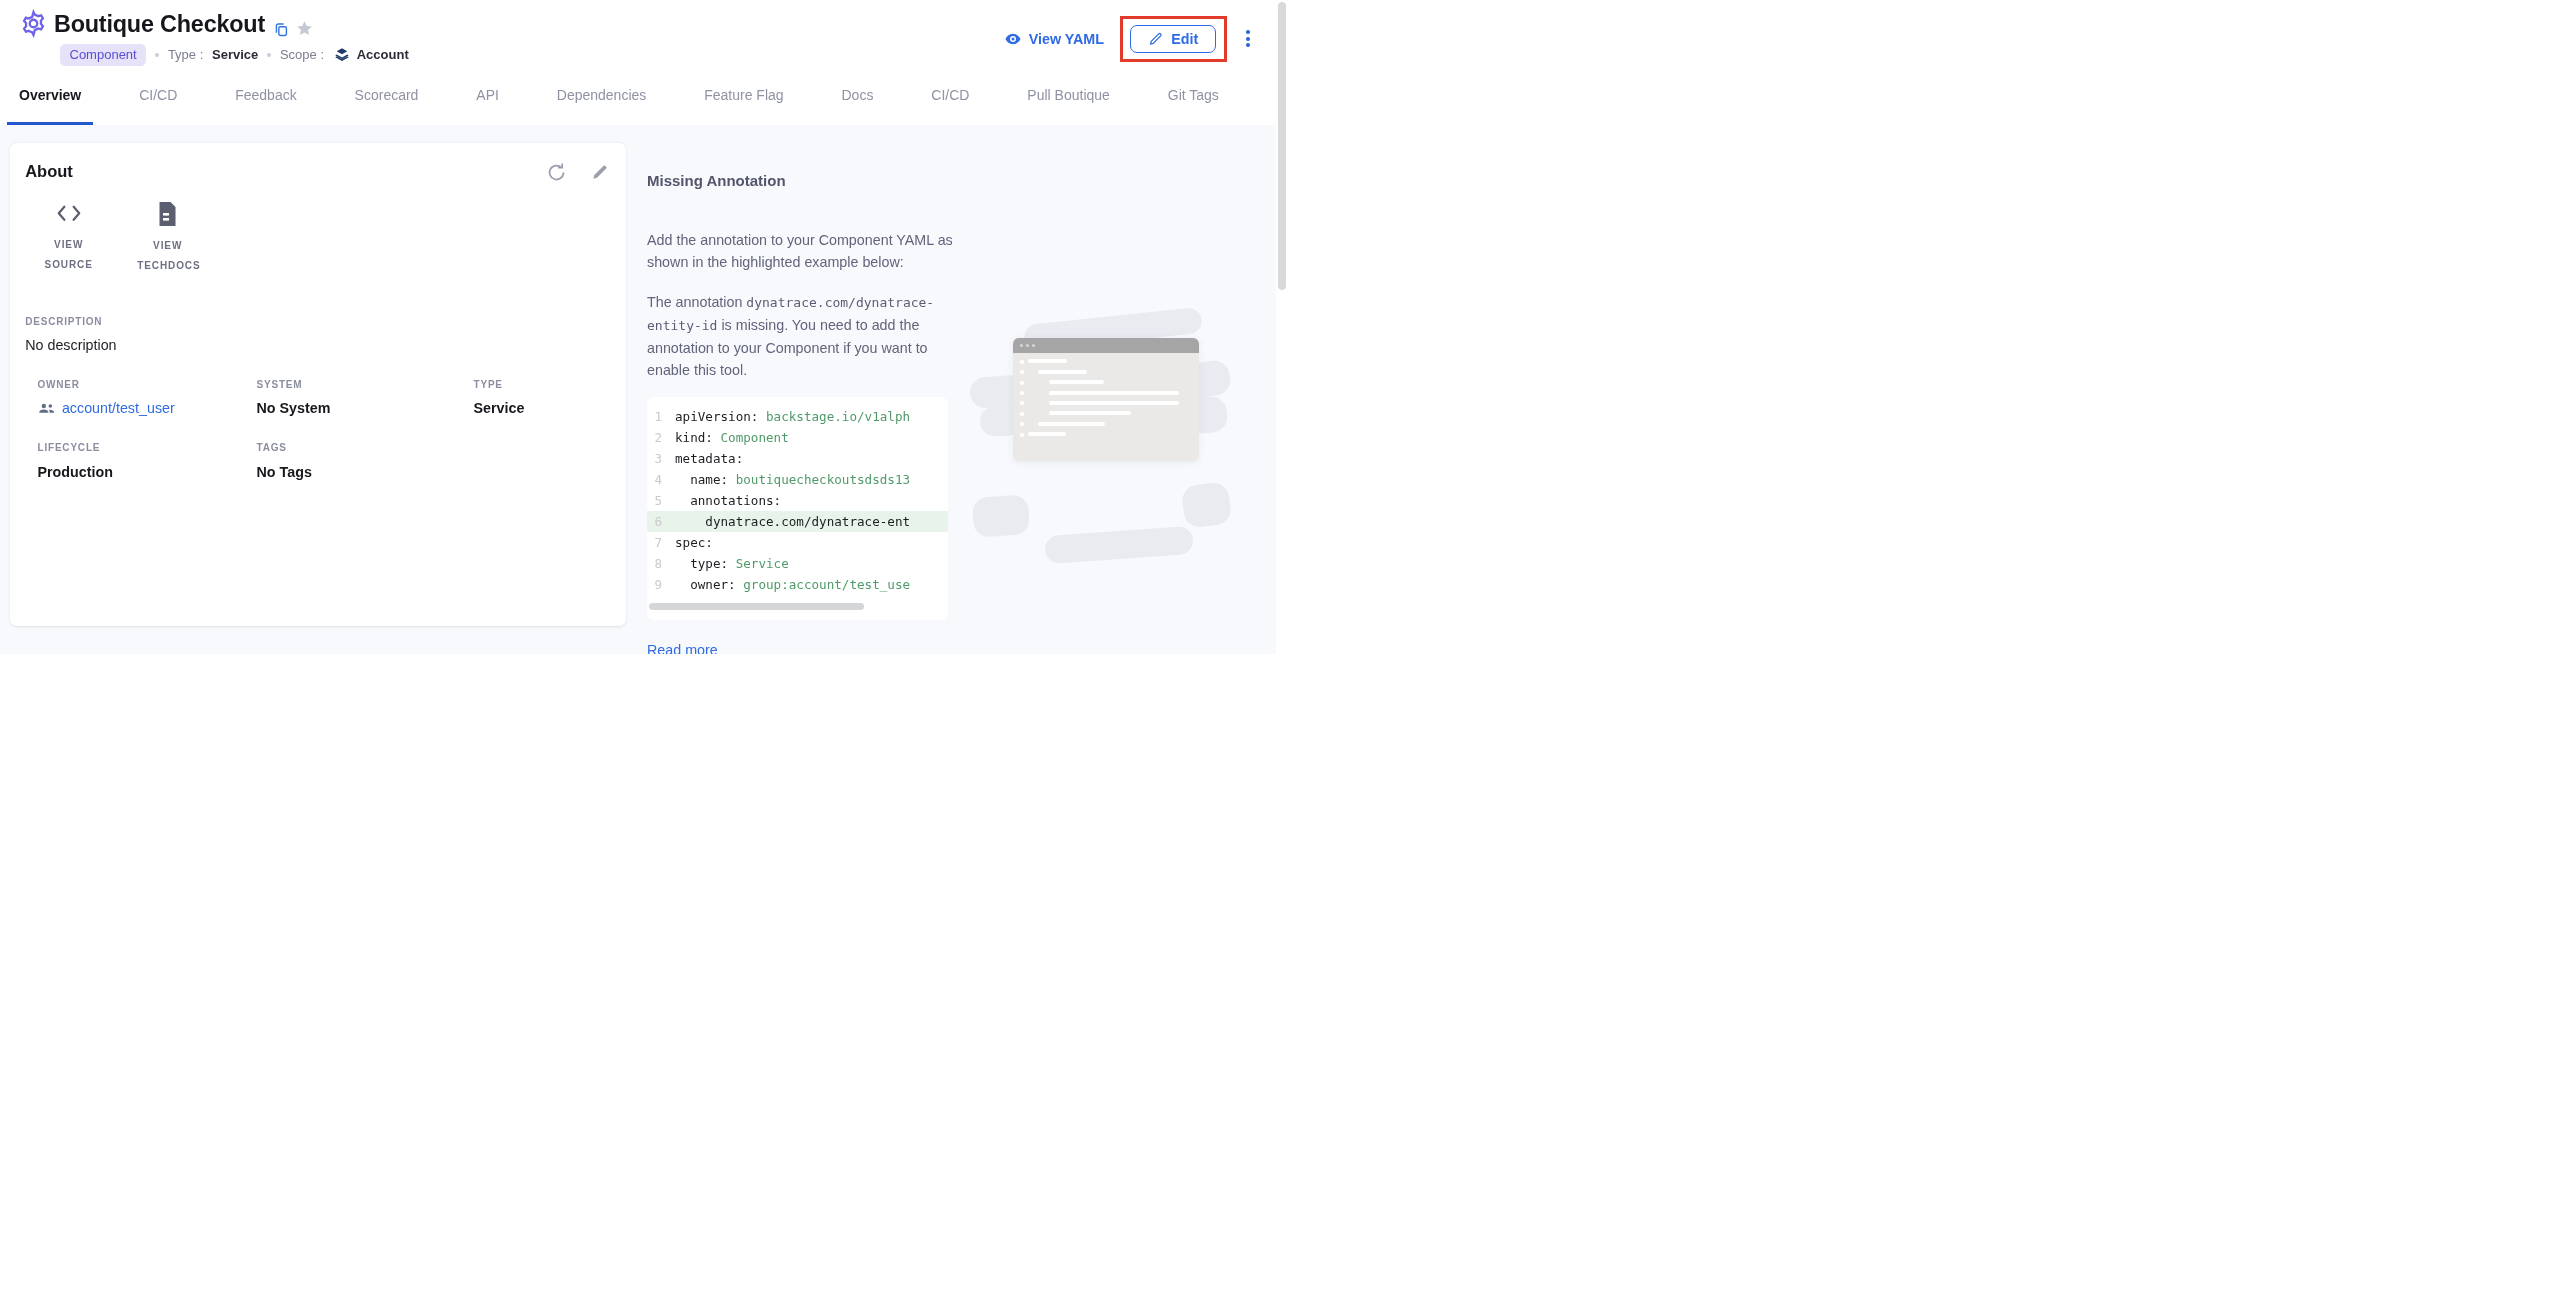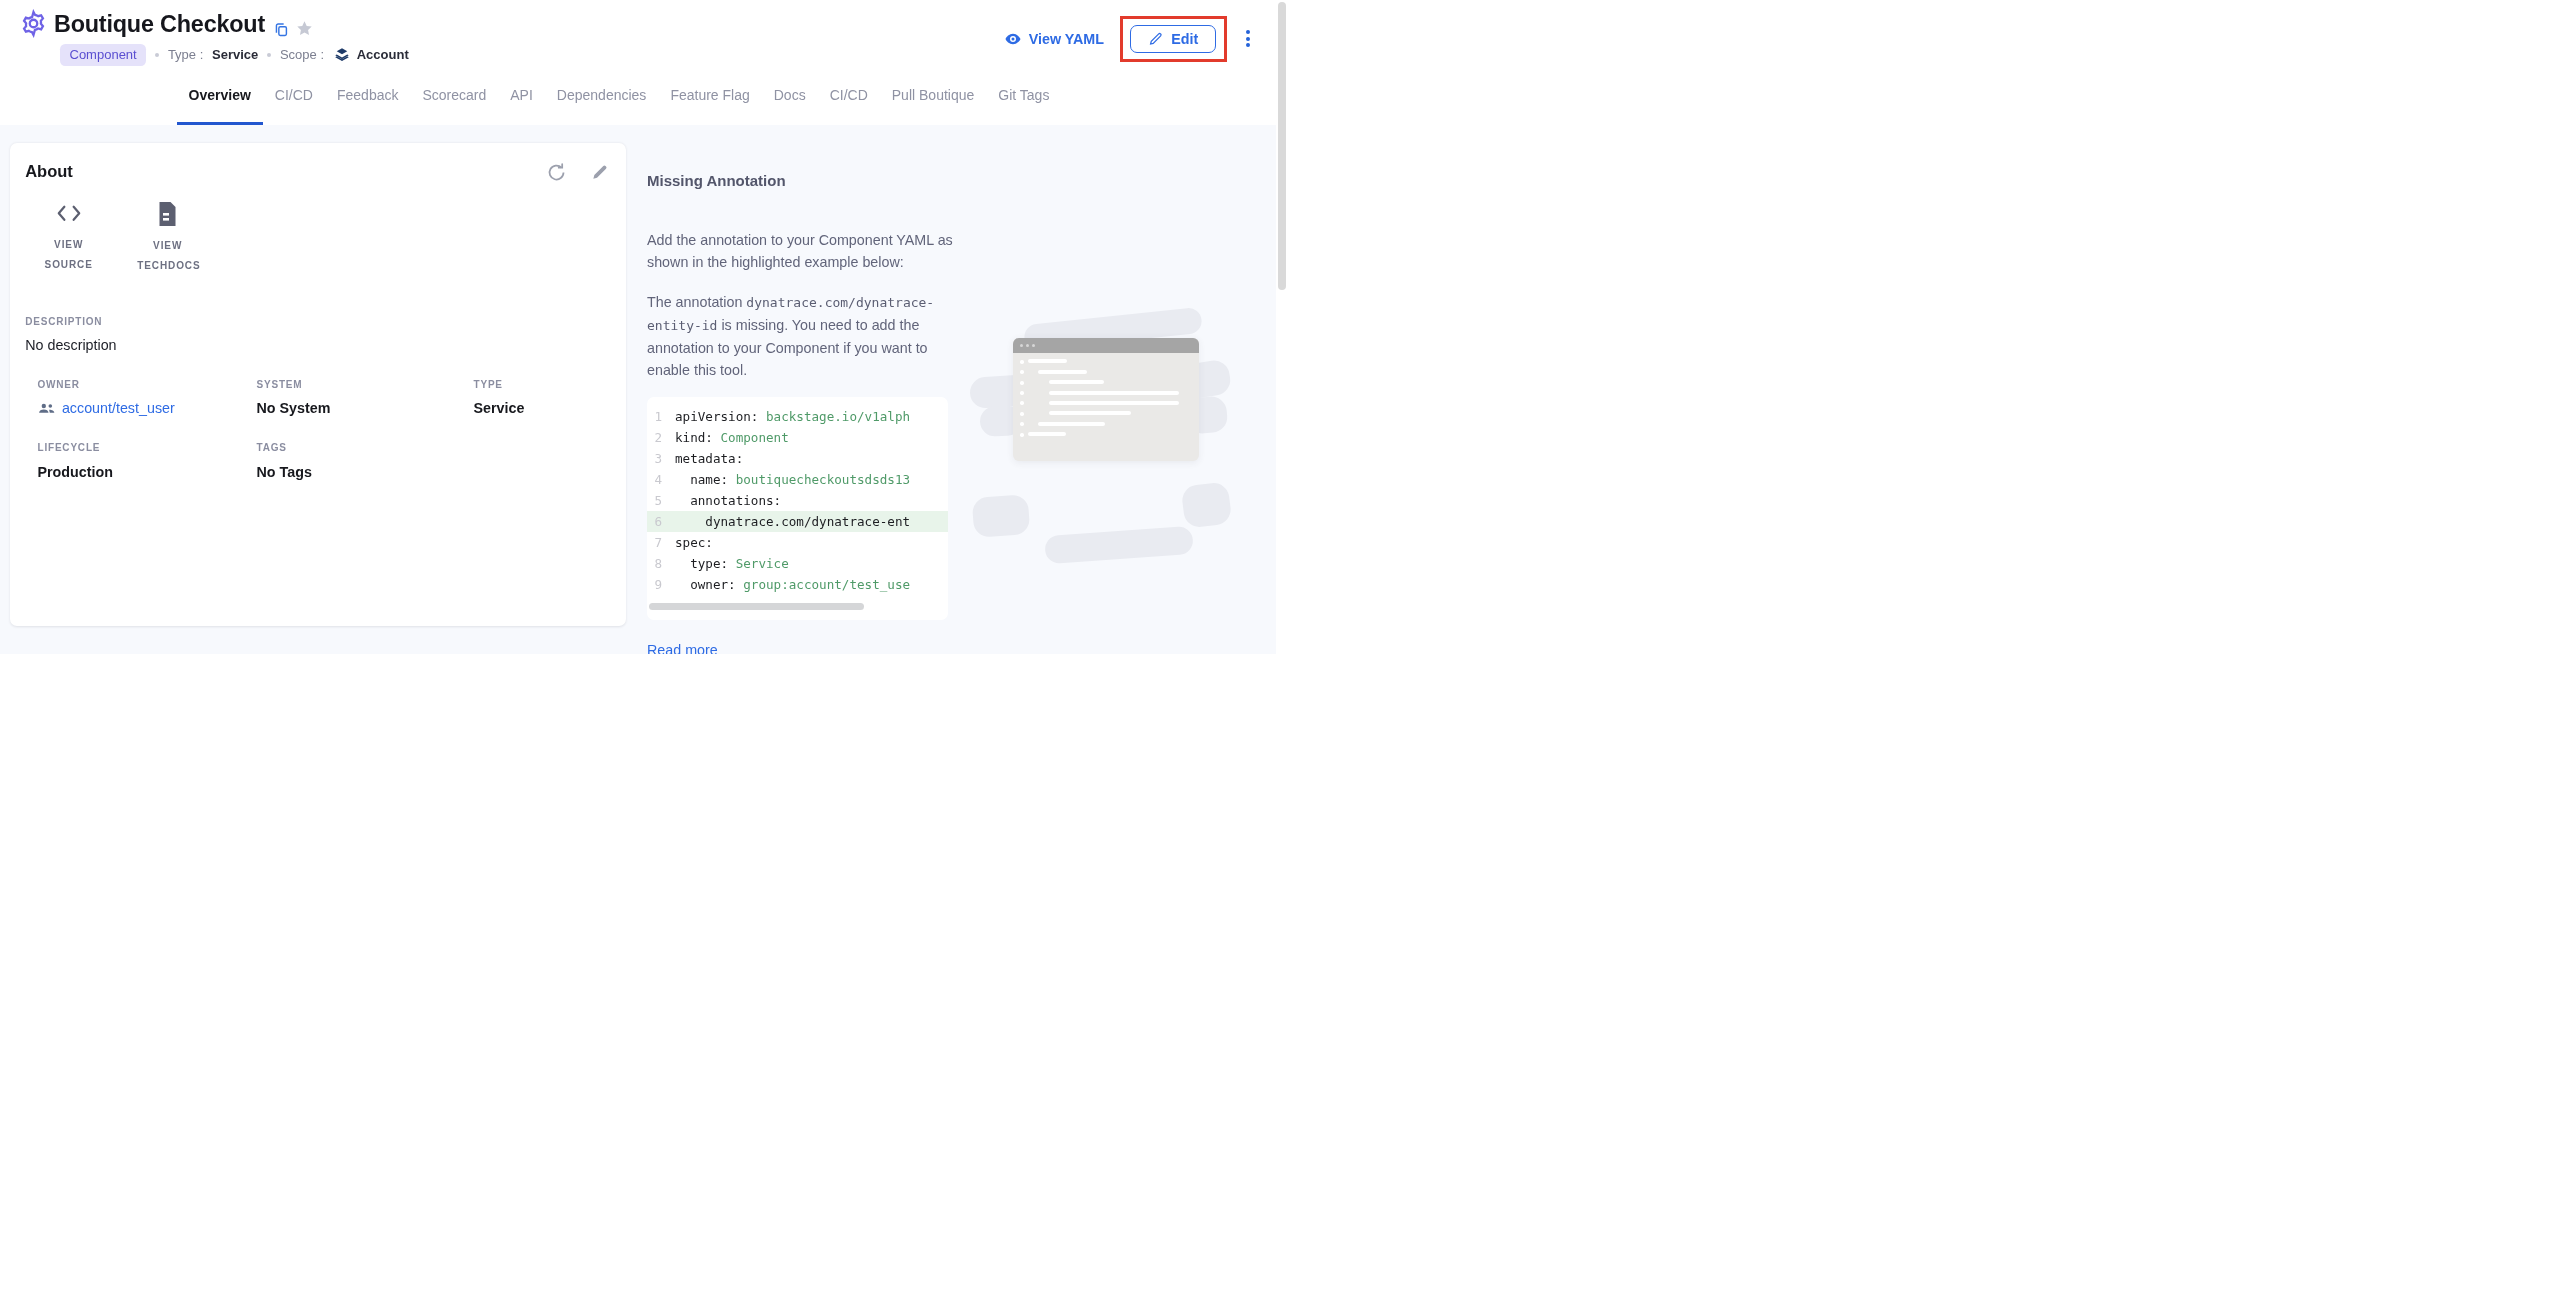--- a/index.html
+++ b/index.html
@@ -23,21 +23,21 @@
                font-size:14.3px; font-weight:600; cursor:pointer; }
   .red-box { border:3.5px solid #e23b2c; padding:6px 7.8px; }
   .edit-btn { display:flex; align-items:center; gap:7.8px; background:#fff; color:#2e6be4;
               border:1.7px solid #2e6be4; border-radius:7px; padding:5.2px 16.5px;
               font-size:14.3px; font-weight:600; cursor:pointer;
               font-family:"Liberation Sans",sans-serif; }
   .kebab { display:flex; flex-direction:column; gap:2.6px; padding:3.5px; cursor:pointer; }
   .kebab i { width:3.9px; height:3.9px; border-radius:50%; background:#2563d9; }
 
   
-  .tabbar { display:flex; justify-content:center; align-items:stretch;
+  .tabbar { display:flex; justify-content:space-between; align-items:stretch;
             padding:0 57px 0 7px; height:61px; background:#fff; }
   .tab { display:flex; align-items:center; padding:0 12px; font-size:14px; font-weight:500;
          color:#8f92a3; position:relative; cursor:pointer; white-space:nowrap; }
   .tab.active { color:#17181d; font-weight:700; }
   .tab.active::after { content:""; position:absolute; left:0; right:0; bottom:0;
                        height:3.5px; background:#2257cf; }
 
   
   .content { position:absolute; top:125px; left:0; right:0; bottom:0; background:#f7f9fd; }
 

